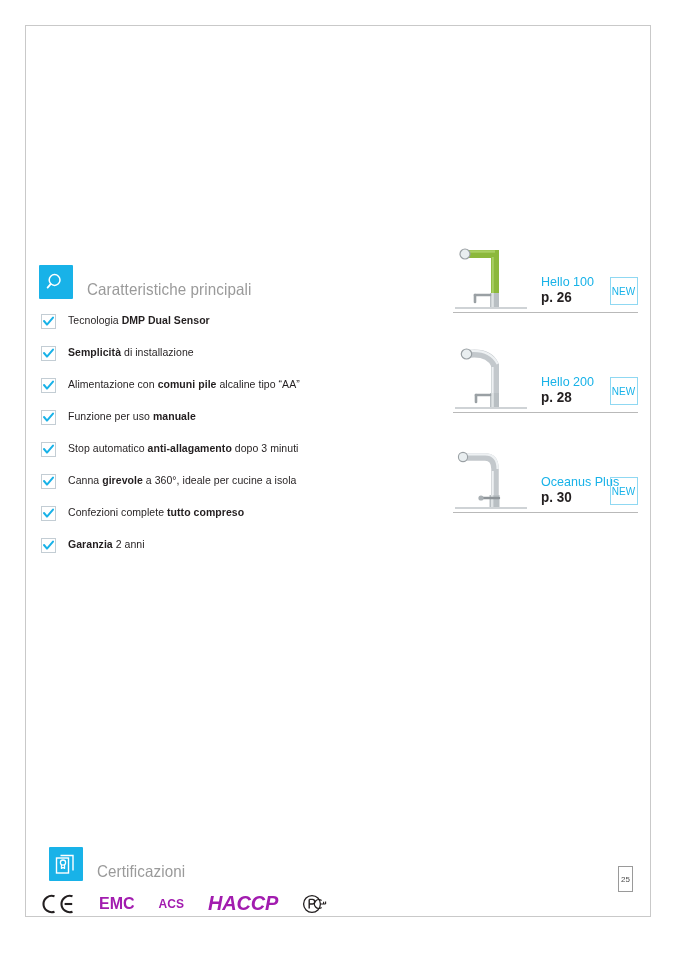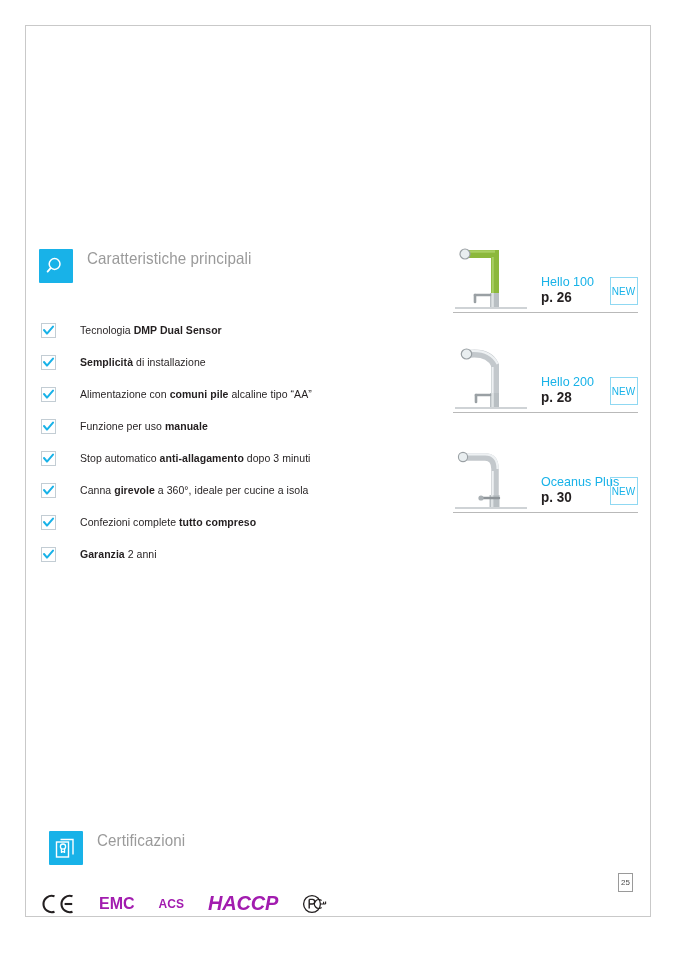--- a/index.html
+++ b/index.html
@@ -23,21 +23,22 @@
     height: 892px;
     border: 1px solid #c9c9c9;
     background: #ffffff;
     box-sizing: border-box;
   }
 
   
   .section-header {
     position: absolute;
     display: flex;
-    align-items: flex-start;
+    align-items: flex-end;
+    margin-top: 16px;
   }
   .section-header .sq-icon {
     width: 34px;
     height: 34px;
     background: #18b2e8;
     flex: 0 0 34px;
     display: flex;
     align-items: center;
     justify-content: center;
     border-radius: 1px;
@@ -58,23 +59,22 @@
 
   
   .feature-list {
     position: absolute;
     left: 15px;
     top: 288px;
     width: 420px;
   }
   .feature-row {
     display: flex;
-    align-items: center;
+    align-items: flex-start;
     height: 32px;
-    gap: 12px;
   }
   .chk {
     width: 15px;
     height: 15px;
     border: 1px solid #c3cdd4;
     background: #ffffff;
     box-sizing: border-box;
     flex: 0 0 15px;
     position: relative;
     display: flex;
@@ -174,21 +174,21 @@
     font-size: 20px; font-weight: bold; font-style: italic;
     letter-spacing: -0.2px;
   }
 
   
   .page-number {
     position: absolute;
     right: 17px;
     bottom: 24px;
     width: 15px;
-    height: 19px;
+    height: 26px;
     border: 1px solid #9a9a9a;
     display: flex;
     align-items: center;
     justify-content: center;
     box-sizing: border-box;
   }
   .page-number span {
     font-size: 8px;
     color: #4d4d4d;
     font-family: "Liberation Sans Narrow", "Liberation Sans", sans-serif;

